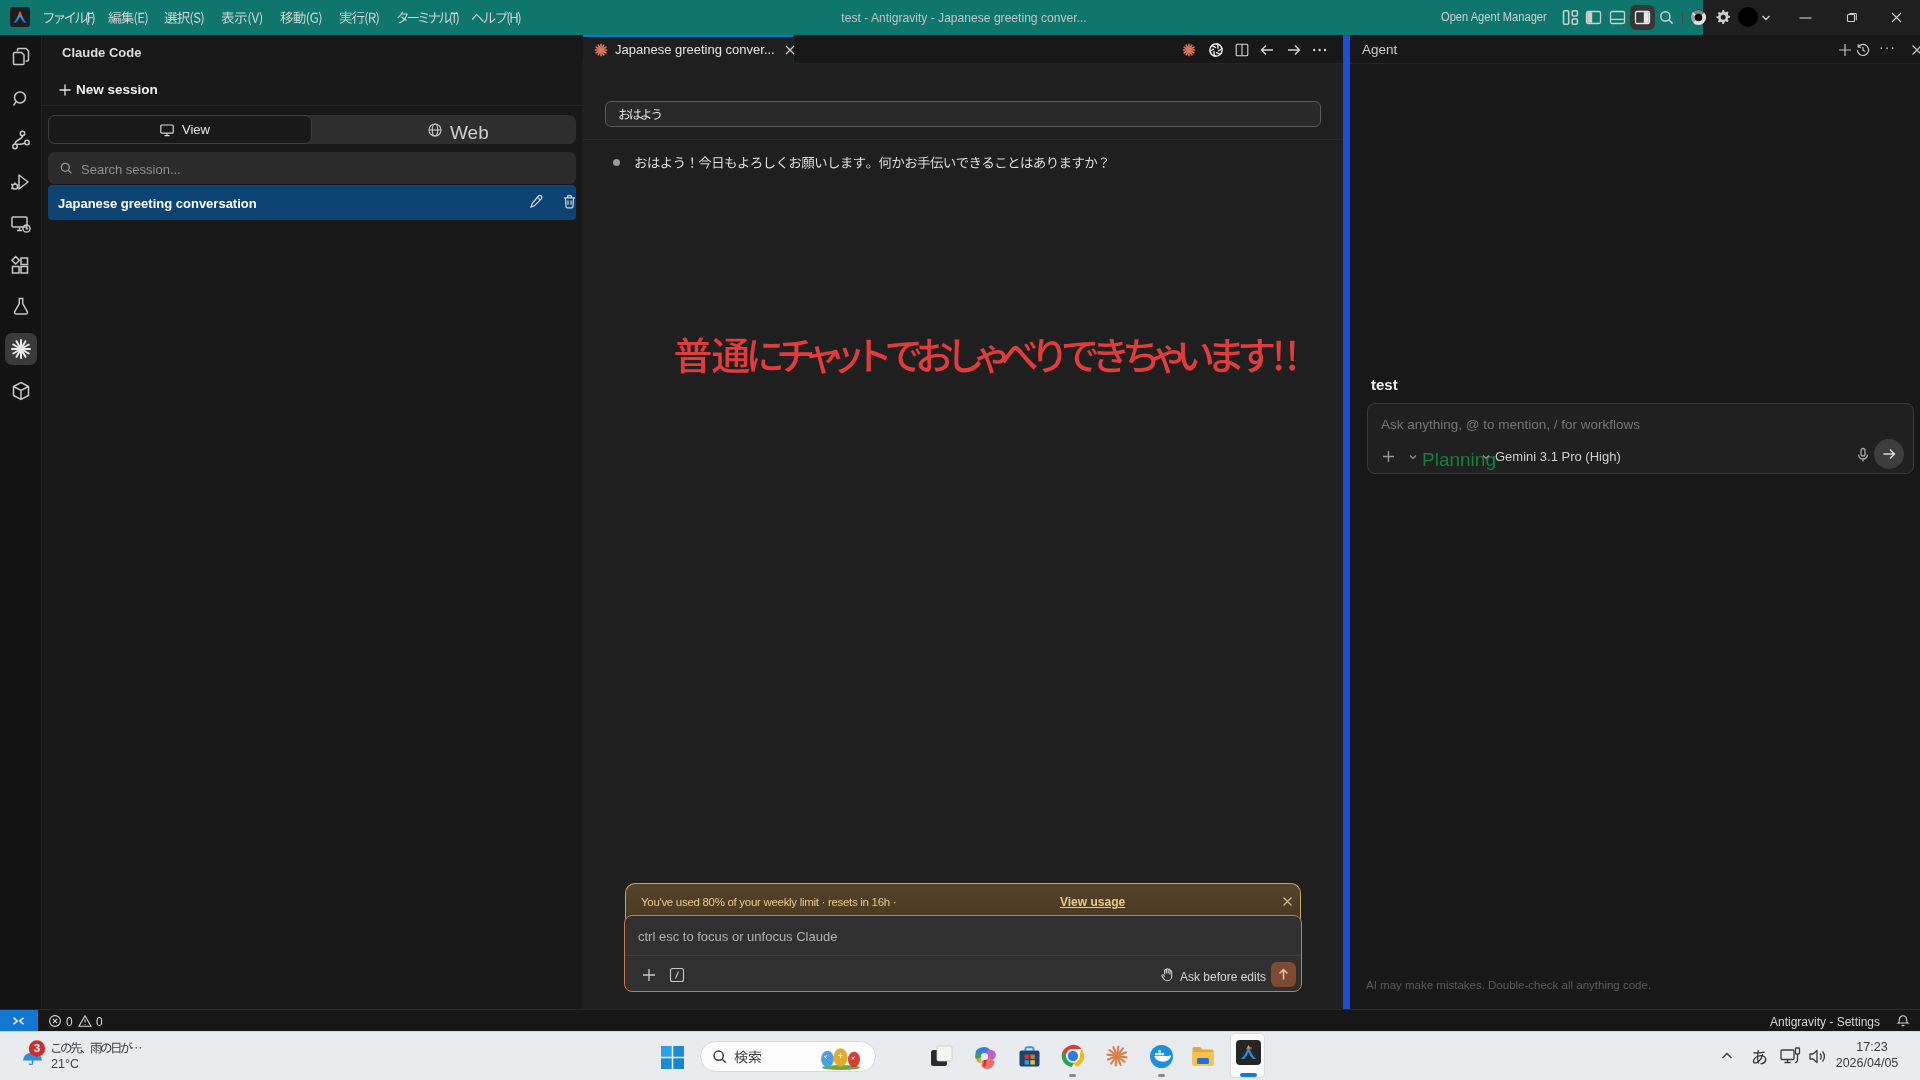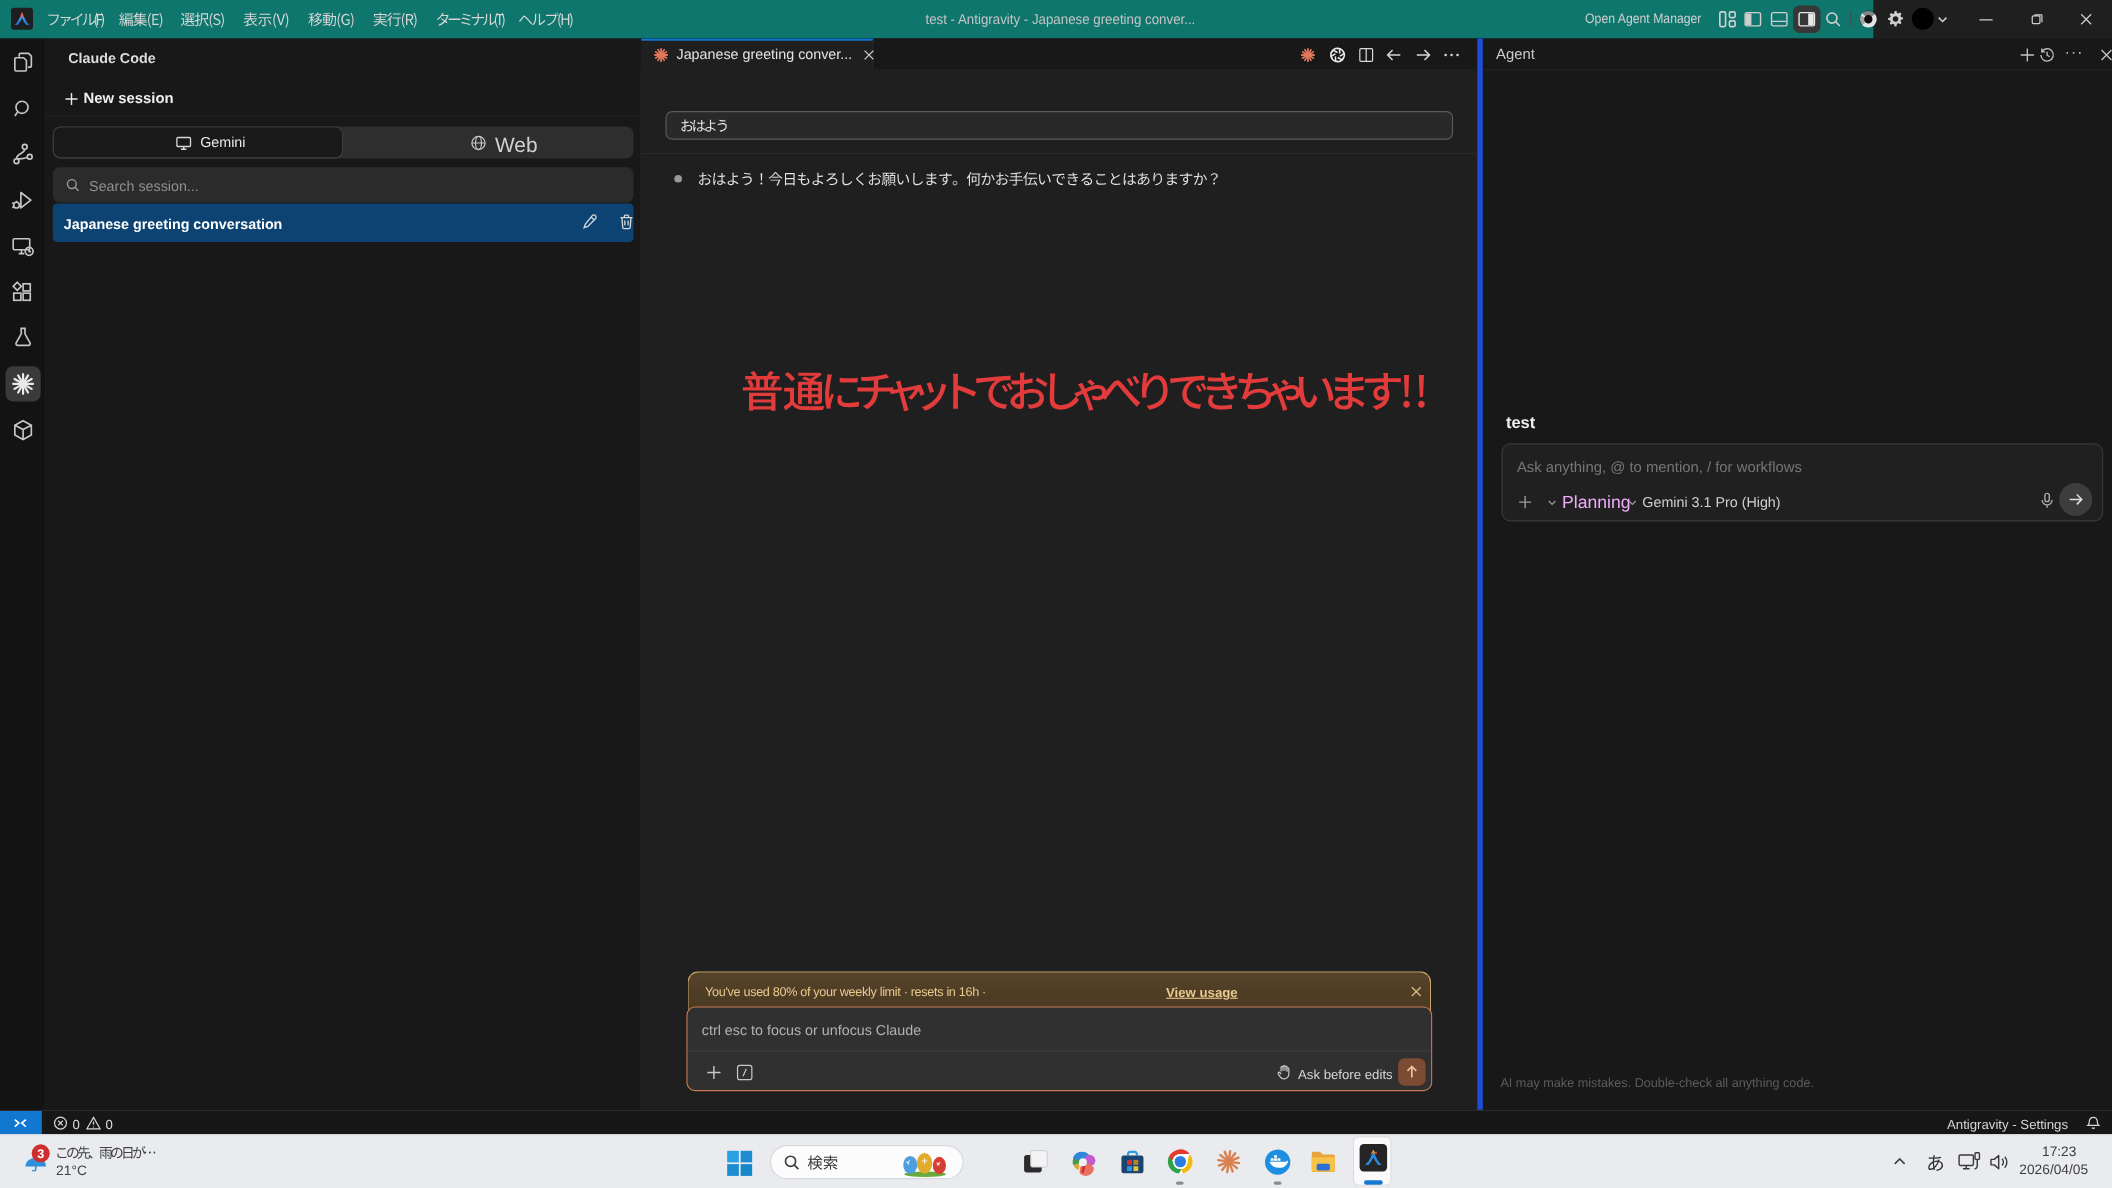--- a/index.html
+++ b/index.html
@@ -153,21 +153,21 @@
       <path d="M8 2.5v11M2.5 8h11"></path>
     </svg>
 <div class="abs" style="left:34px;top:47px;font-size:13.5px;font-weight:bold;color:#efefef">New session</div>
 <div class="abs" style="left:0px;top:70px;width:540px;height:1px;background:#242424"></div>
 <div class="abs" style="left:6px;top:80px;width:528px;height:29px;background:#2e2e2e;border-radius:7px"></div>
 <div class="abs" style="left:6px;top:80px;width:264px;height:29px;background:#191919;border:1px solid #3f3f3f;border-radius:7px"></div>
 <svg class="abs" style="left:117px;top:87px" width="16" height="16" viewBox="0 0 16 16" fill="none" stroke="#d8d8d8" stroke-width="1.2">
       <rect x="1.8" y="3" width="12.4" height="8.2" rx="1"></rect>
       <path d="M5.5 13.7h5M8 11.2v2.5"></path>
     </svg>
-<div class="abs" style="left:140px;top:87px;font-size:13px;color:#e8e8e8">Gemini</div>
+<div class="abs" style="left:140px;top:87px;font-size:13px;color:#e8e8e8">View</div>
 <svg class="abs" style="left:385px;top:87px" width="16" height="16" viewBox="0 0 16 16" fill="none" stroke="#c8c8c8" stroke-width="1.1">
       <circle cx="8" cy="8" r="6"></circle>
       <ellipse cx="8" cy="8" rx="2.7" ry="6"></ellipse>
       <path d="M2 8h12"></path>
     </svg>
 <div class="abs" style="left:408px;top:87px;font-size:19px;color:#d0d0d0">Web</div>
 <div class="abs" style="left:6px;top:117px;width:528px;height:32px;background:#2b2b2b;border-radius:6px"></div>
 <svg class="abs" style="left:17px;top:126px" width="15" height="15" viewBox="0 0 15 15" fill="none" stroke="#9a9a9a" stroke-width="1.3">
       <circle cx="6.3" cy="6.3" r="4"></circle>
       <path d="M9.2 9.2l3.2 3.2"></path>
@@ -272,21 +272,21 @@
     </svg>
 <svg class="abs" style="left:578px;top:932px" width="15" height="15" viewBox="0 0 15 15" fill="none" stroke="#cccccc" stroke-width="1.1">
 <path d="M4.6 7.2 V3.4 a0.9 0.9 0 0 1 1.8 0 V6.5 M6.4 6.3 V2.6 a0.9 0.9 0 0 1 1.8 0 V6.3 M8.2 6.4 V3.1 a0.9 0.9 0 0 1 1.8 0 V7.2 M10 7.4 V4.6 a0.85 0.85 0 0 1 1.7 0 V9.4 a4.3 4.3 0 0 1 -4.3 4.3 H7 a4 4 0 0 1 -3.4 -1.9 L2 9.1 a0.95 0.95 0 0 1 1.6 -1 l1 1.5"></path>
     </svg>
 <div class="abs" style="left:598px;top:935px;font-size:12px;color:#d6d6d6">Ask before edits</div>
 <div class="abs" style="left:689px;top:927px;width:25px;height:25px;background:#7d4a33;border-radius:6px"></div>
 <svg class="abs" style="left:694px;top:932px" width="15" height="15" viewBox="0 0 15 15" fill="none" stroke="#eec39e" stroke-width="1.5">
       <path d="M7.5 12.5 V2.8 M3.5 6.5 L7.5 2.5 L11.5 6.5"></path>
     </svg>
 </div>
-<div class="abs" style="left:1343px;top:35px;width:577px;height:974px;background:#181818;border-left:5px solid #1d4ed8">
+<div class="abs" style="left:1343px;top:35px;width:577px;height:974px;background:#181818;border-left:7px solid #1d4ed8">
 <div class="abs" style="left:0;top:0;width:577px;height:29px;border-bottom:1px solid #252525"></div>
 <div class="abs" style="left:12px;top:7px;font-size:13.5px;color:#cccccc">Agent</div>
 <svg class="abs" style="left:487px;top:7px" width="16" height="16" viewBox="0 0 16 16" stroke="#c4c4c4" stroke-width="1.2">
       <path d="M8 2v12M2 8h12"></path>
     </svg>
 <svg class="abs" style="left:505px;top:7px" width="16" height="16" viewBox="0 0 16 16" fill="none" stroke="#c4c4c4" stroke-width="1.2">
 <path d="M3.2 5 A5.6 5.6 0 1 1 2.4 8"></path>
       <path d="M3.2 2.2 V5.2 H6.2"></path>
       <path d="M8 5v3.2l2.3 1.4"></path>
     </svg>
@@ -296,21 +296,21 @@
     </svg>
 <div class="abs" style="left:21px;top:341px;font-size:15px;font-weight:bold;color:#f0f0f0">test</div>
 <div class="abs" style="left:17px;top:368px;width:547px;height:71px;background:#202020;border:1px solid #3a3a3a;border-radius:8px"></div>
 <div class="abs" style="left:31px;top:382px;font-size:13.5px;color:#767676">Ask anything, @ to mention, / for workflows</div>
 <svg class="abs" style="left:31px;top:414px" width="15" height="15" viewBox="0 0 15 15" stroke="#9a9a9a" stroke-width="1.3">
       <path d="M7.5 2v11M2 7.5h11"></path>
     </svg>
 <svg class="abs" style="left:58px;top:417px" width="10" height="10" viewBox="0 0 10 10" fill="none" stroke="#9a9a9a" stroke-width="1.2">
       <path d="M2 3.5 L5 6.5 L8 3.5"></path>
     </svg>
-<div class="abs" style="left:72px;top:414px;font-size:16px;color:#f0abfc">Planning</div>
+<div class="abs" style="left:72px;top:414px;font-size:19px;color:#15803d">Planning</div>
 <svg class="abs" style="left:131px;top:417px" width="10" height="10" viewBox="0 0 10 10" fill="none" stroke="#9a9a9a" stroke-width="1.2">
       <path d="M2 3.5 L5 6.5 L8 3.5"></path>
     </svg>
 <div class="abs" style="left:145px;top:414px;font-size:13px;color:#cfcfcf">Gemini 3.1 Pro (High)</div>
 <svg class="abs" style="left:505px;top:412px" width="16" height="16" viewBox="0 0 16 16" fill="none" stroke="#a8a8a8" stroke-width="1.3">
 <rect x="6" y="1.5" width="4" height="7.5" rx="2"></rect>
       <path d="M3.5 7.5 a4.5 4.5 0 0 0 9 0 M8 12v2.5"></path>
     </svg>
 <div class="abs" style="left:524px;top:404px;width:30px;height:30px;background:#3d3d3d;border-radius:50%"></div>
 <svg class="abs" style="left:531px;top:411px" width="16" height="16" viewBox="0 0 16 16" fill="none" stroke="#dddddd" stroke-width="1.4">

